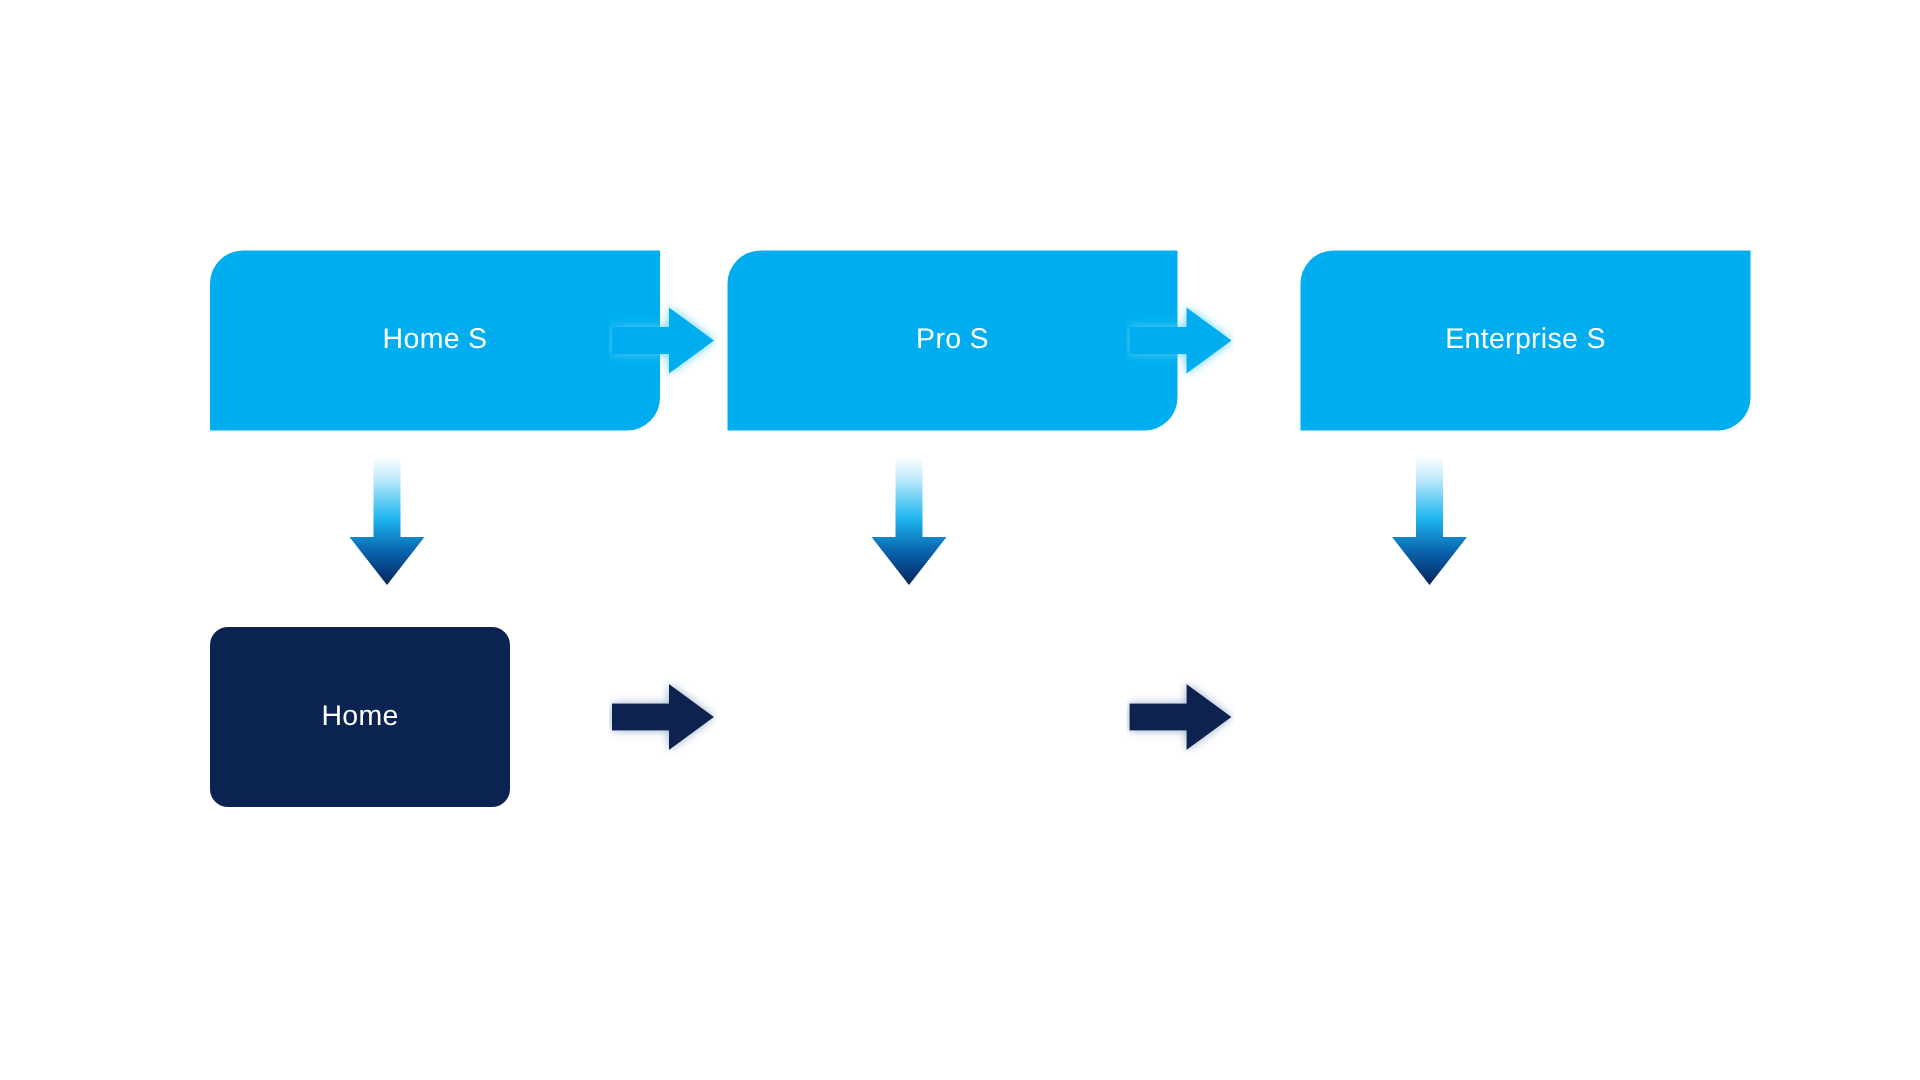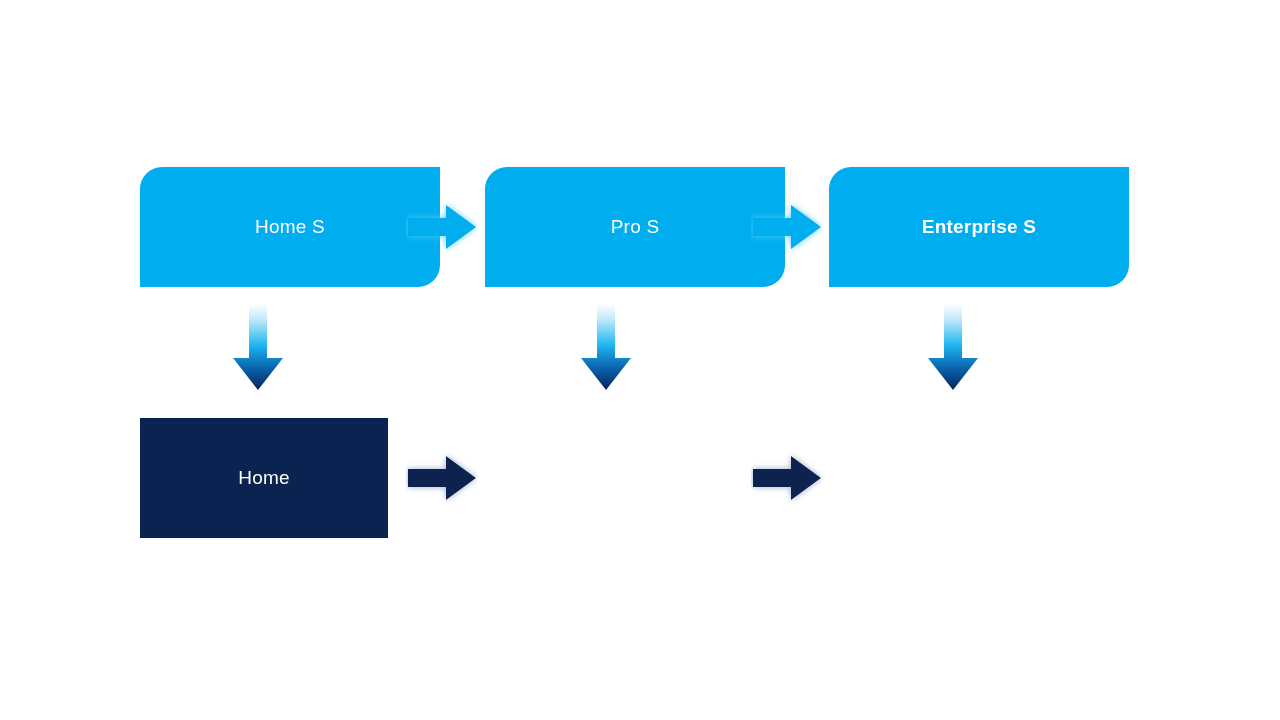--- a/index.html
+++ b/index.html
@@ -40,30 +40,30 @@
 
   .node-top {
     width: 300px;
     height: 120px;
     top: 167px;
     background: #00AEEF;
     border-radius: 22px 0 22px 0;
   }
 
   .node-bottom {
-    width: 248px;
+    width: 200px;
     height: 120px;
     top: 418px;
     background: #0A2350;
-    border-radius: 0;
+    border-radius: 12px;
   }
 
   .col-0 { left: 140px; }
   .col-1 { left: 485px; text-align: right; }
-  .col-2 { left: 829px; font-weight: bold; }
+  .col-2 { left: 867px; }
 
   
   .h-arrow {
     position: absolute;
     width: 72px;
     height: 52px;
   }
   .h-arrow svg { display: block; width: 100%; height: 100%; }
 
   .h-arrow-top { top: 201px; }

